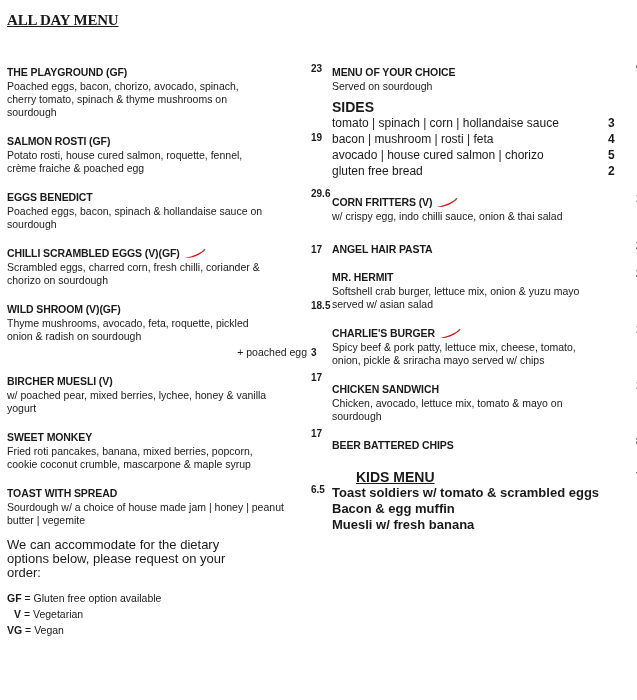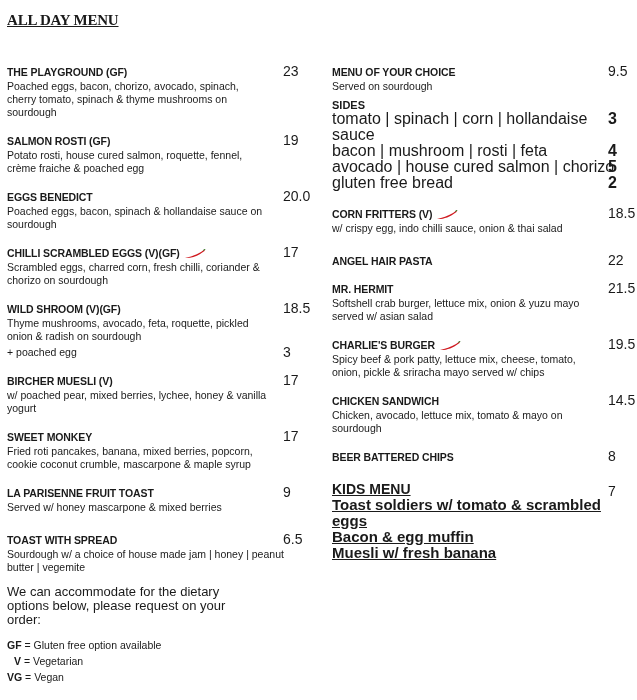--- a/index.html
+++ b/index.html
@@ -13,34 +13,34 @@
     font-size: 15px; font-weight: bold; text-decoration: underline;
     letter-spacing: -0.2px;
     font-family: Liberation Serif, serif;
   }
   .col { position: absolute; top: 63px; }
   .col.left { left: 7px; width: 300px; }
   .col.right { left: 332px; width: 300px; }
   .item { position: relative; margin-bottom: 13px; }
   .head { display: flex; align-items: flex-end; height: 15px; }
   .name { font-size: 10.5px; font-weight: bold; letter-spacing: -0.1px; }
-  .price { position: absolute; font-size: 14px; font-weight: normal; top: 0; }
+  .price { position: absolute; font-size: 10px; font-weight: bold; top: 0; margin-left: 28px; }
   .col.left .price { left: 276px; }
   .col.right .price { left: 276px; }
   .desc { font-size: 10.5px; line-height: 13px; margin-top: 2px; width: 260px; }
-  .extra { font-size: 10.5px; line-height: 13px; margin-top: 3px; position: relative; }
+  .extra { font-size: 10.5px; line-height: 13px; margin-top: 3px; position: relative; text-align: right; }
   .chili { display: inline-block; width: 22px; height: 10px; margin-left: 4px; }
-  .sides-title { font-size: 11px; font-weight: bold; margin-top: 2px; }
-  .side-row { position: relative; font-size: 16px; line-height: 16px; }
+  .sides-title { font-size: 14px; font-weight: bold; margin-top: 2px; }
+  .side-row { position: relative; font-size: 12px; line-height: 16px; }
   .side-row .sprice { position: absolute; left: 276px; top: 0; font-weight: bold; }
   .note { font-size: 13px; line-height: 14px; }
   .legend-row { font-size: 10.5px; line-height: 16px; }
   .legend-row b { font-weight: bold; }
-  .kids-title { font-size: 14px; font-weight: bold; text-decoration: underline; }
-  .kids-line { font-size: 15px; font-weight: bold; line-height: 16px; text-decoration: underline; }
+  .kids-title { font-size: 14px; font-weight: bold; text-decoration: underline; margin-left: 24px; }
+  .kids-line { font-size: 13px; font-weight: bold; line-height: 16px; }
 </style>
 </head>
 <body>
 
 <div class="title">ALL DAY MENU</div>
 
 <div class="col left">
 
   <div class="item">
     <div class="head">
@@ -55,21 +55,21 @@
         <span class="name">SALMON ROSTI (GF)</span>
       </div>
     <span class="price">19</span>
     <div class="desc">Potato rosti, house cured salmon, roquette, fennel, crème fraiche &amp; poached egg</div>
   </div>
 
   <div class="item">
     <div class="head">
         <span class="name">EGGS BENEDICT</span>
       </div>
-    <span class="price">20.0</span>
+    <span class="price">29.6</span>
     <div class="desc">Poached eggs, bacon, spinach &amp; hollandaise sauce on sourdough</div>
   </div>
 
   <div class="item">
     <div class="head">
       <span class="name">CHILLI SCRAMBLED EGGS (V)(GF)</span>
       <svg class="chili" viewBox="0 0 22 10">
           <path d="M1 9 C6 8 12 6 17 3 L19 1.5 L21 0.5 L20.5 2 L19 3 C14 7 7 9.5 1 9 Z" fill="#d0191f"></path>
           <path d="M19 1.5 L21.5 0" stroke="#3a7a2a" stroke-width="1"></path>
         </svg>
@@ -99,27 +99,20 @@
   </div>
 
   <div class="item">
     <div class="head">
         <span class="name">SWEET MONKEY</span>
       </div>
     <span class="price">17</span>
     <div class="desc">Fried roti pancakes, banana, mixed berries, popcorn, cookie coconut crumble, mascarpone &amp; maple syrup</div>
   </div>
 
-  <div class="item" style="margin-bottom:17px">
-    <div class="head">
-        <span class="name">LA PARISENNE FRUIT TOAST</span>
-      </div>
-    <span class="price">9</span>
-    <div class="desc">Served w/ honey mascarpone &amp; mixed berries</div>
-  </div>
 
   <div class="item" style="margin-bottom:11px">
     <div class="head">
         <span class="name">TOAST WITH SPREAD</span>
       </div>
     <span class="price">6.5</span>
     <div class="desc" style="width:280px">Sourdough w/ a choice of house made jam | honey | peanut butter | vegemite</div>
   </div>
 
   <div class="note" style="width:230px; margin-bottom:10px">We can accommodate for the dietary options below, please request on your order:</div>

